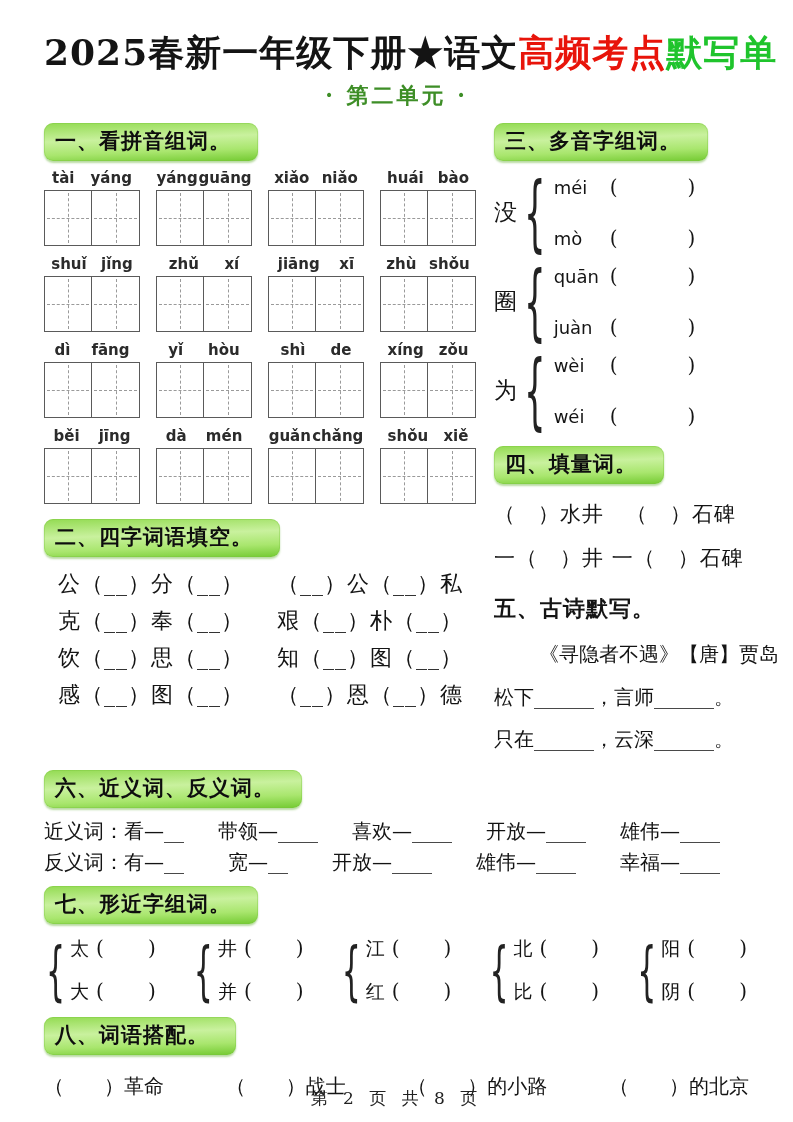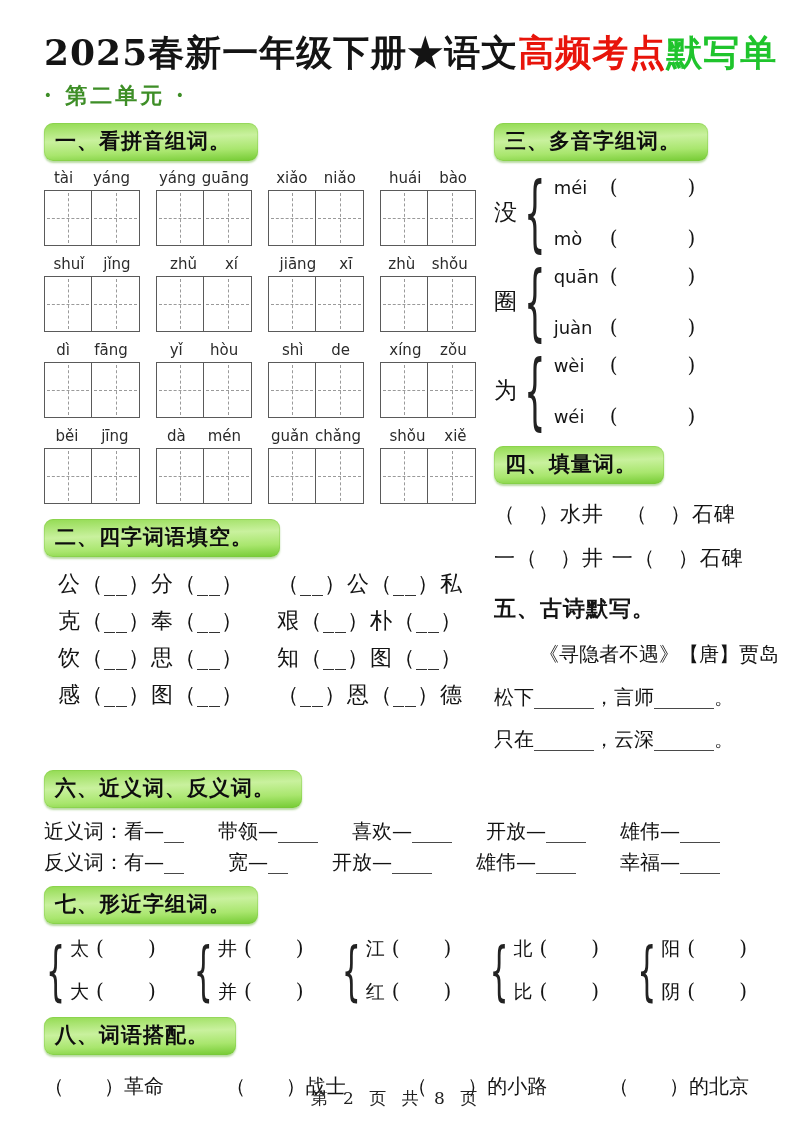--- a/index.html
+++ b/index.html
@@ -12,21 +12,21 @@
   }
   
   .title {
     text-align:left; font-size:36px; font-weight:900; letter-spacing:1px;
     font-family:"DejaVu Serif","Liberation Serif",serif; line-height:1.25;
     white-space:nowrap;
   }
   .t-red   { color:#e8140a; }
   .t-green { color:#1fc42c; }
   .subtitle {
-    font-size:22px; color:#3e8e27; font-weight:bold;
+    text-align:center; font-size:22px; color:#3e8e27; font-weight:bold;
     margin-top:6px; letter-spacing:3px;
   }
   
   .sec-head {
     display:inline-block; padding:4px 27px 6px 11px; border-radius:9px;
     background:linear-gradient(178deg,#93db52 0%,#c9f19e 42%,#a9e66e 72%,#74ca32 100%);
     box-shadow:0 2px 2px rgba(100,175,50,.45), inset 0 0 0 1px rgba(120,195,60,.35);
     font-weight:bold; font-size:21px; color:#0e0e0e; letter-spacing:1px;
     font-family:"DejaVu Sans","Liberation Sans",sans-serif;
     margin-bottom:8px;
@@ -34,21 +34,21 @@
   .sec-head-plain {
     font-weight:bold; font-size:22px; letter-spacing:1px; margin:14px 0 8px 0;
     font-family:"DejaVu Sans","Liberation Sans",sans-serif;
   }
   
   .cols { display:flex; margin-top:12px; }
   .col-left  { width:432px; flex:none; }
   .col-right { flex:1; padding-left:18px; }
   
   .pin-row { display:flex; justify-content:space-between; margin-bottom:9px; }
-  .pin-group { width:96px; }
+  .pin-group { width:96px;font-weight:bold; }
   .pin-labels {
     display:flex; justify-content:space-around; font-size:15px; color:#2b2b2b;
     font-family:"DejaVu Sans","Liberation Sans",sans-serif; margin-bottom:3px;
   }
   .zi-grid { display:flex; }
   .zi-cell { width:50px; height:56px; border:1.6px solid #5a5a5a; position:relative; }
   .zi-cell + .zi-cell { border-left:none; }
   .zi-cell::before { content:""; position:absolute; left:50%; top:2px; bottom:2px; border-left:1.4px dashed #9a9a9a; }
   .zi-cell::after  { content:""; position:absolute; top:50%; left:2px; right:2px;  border-top:1.4px dashed #9a9a9a; }
   

